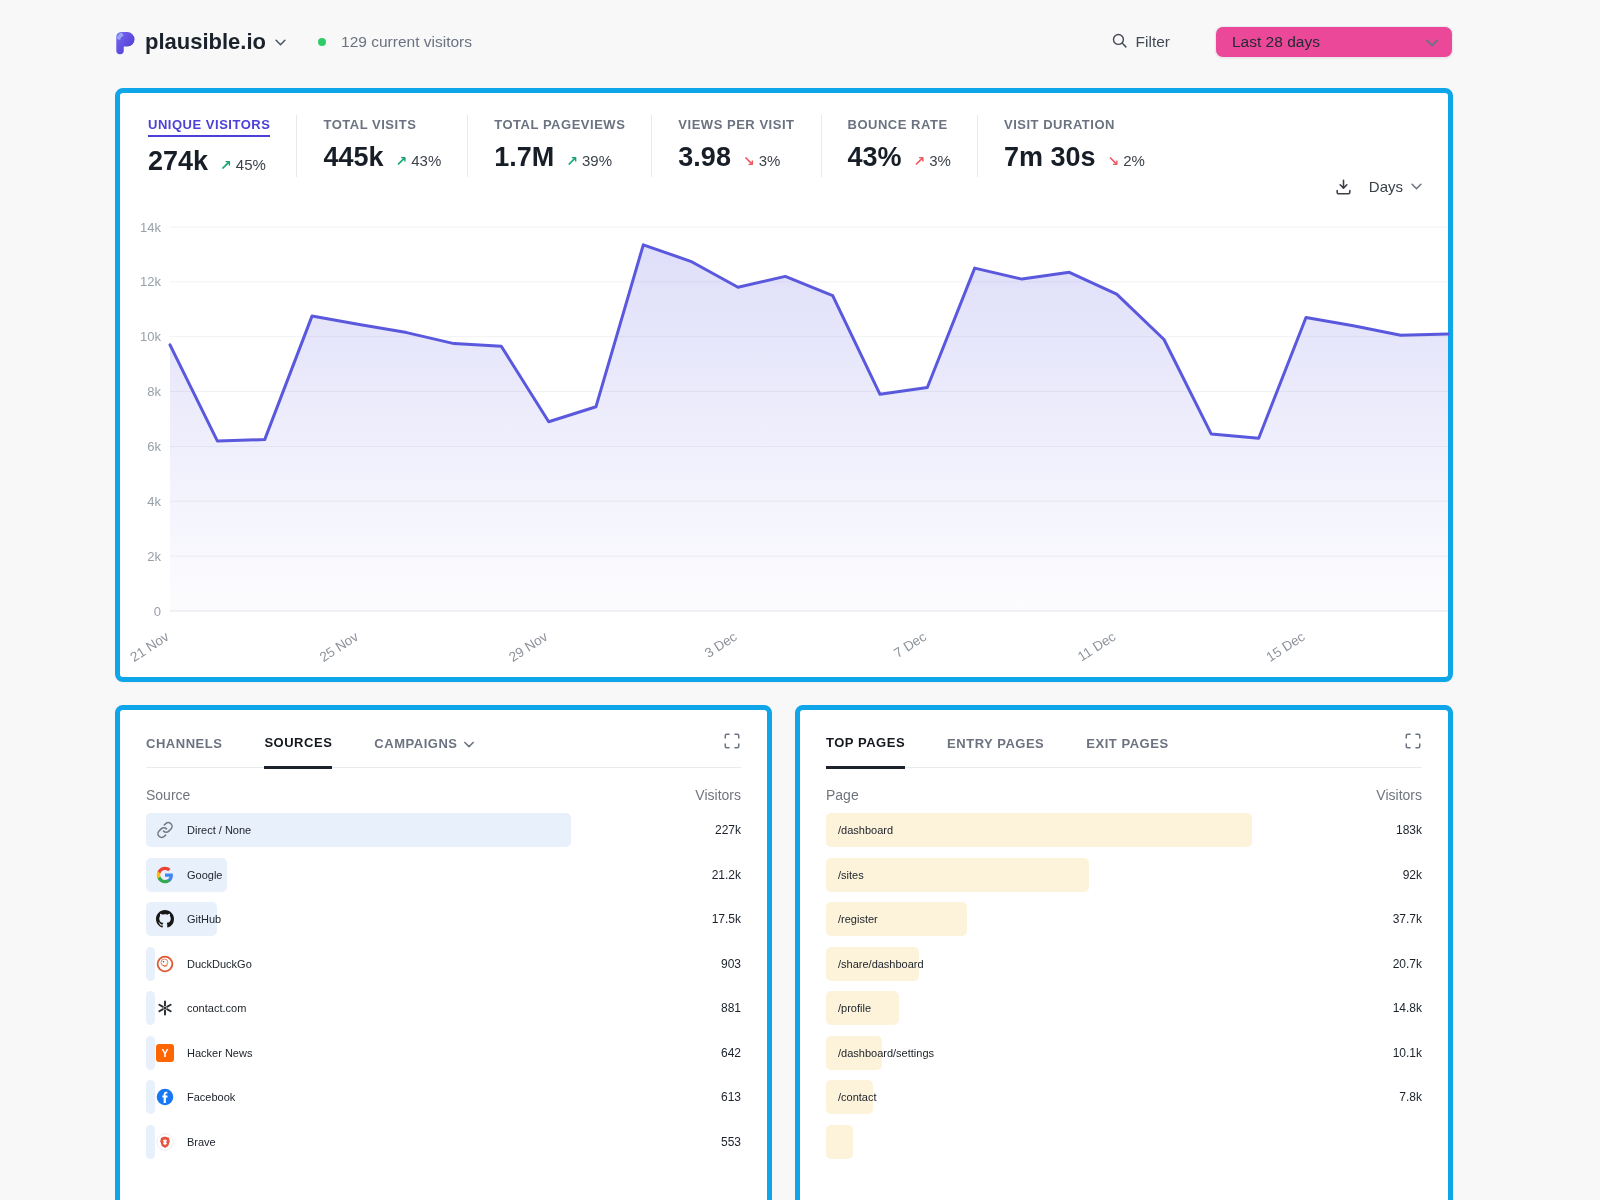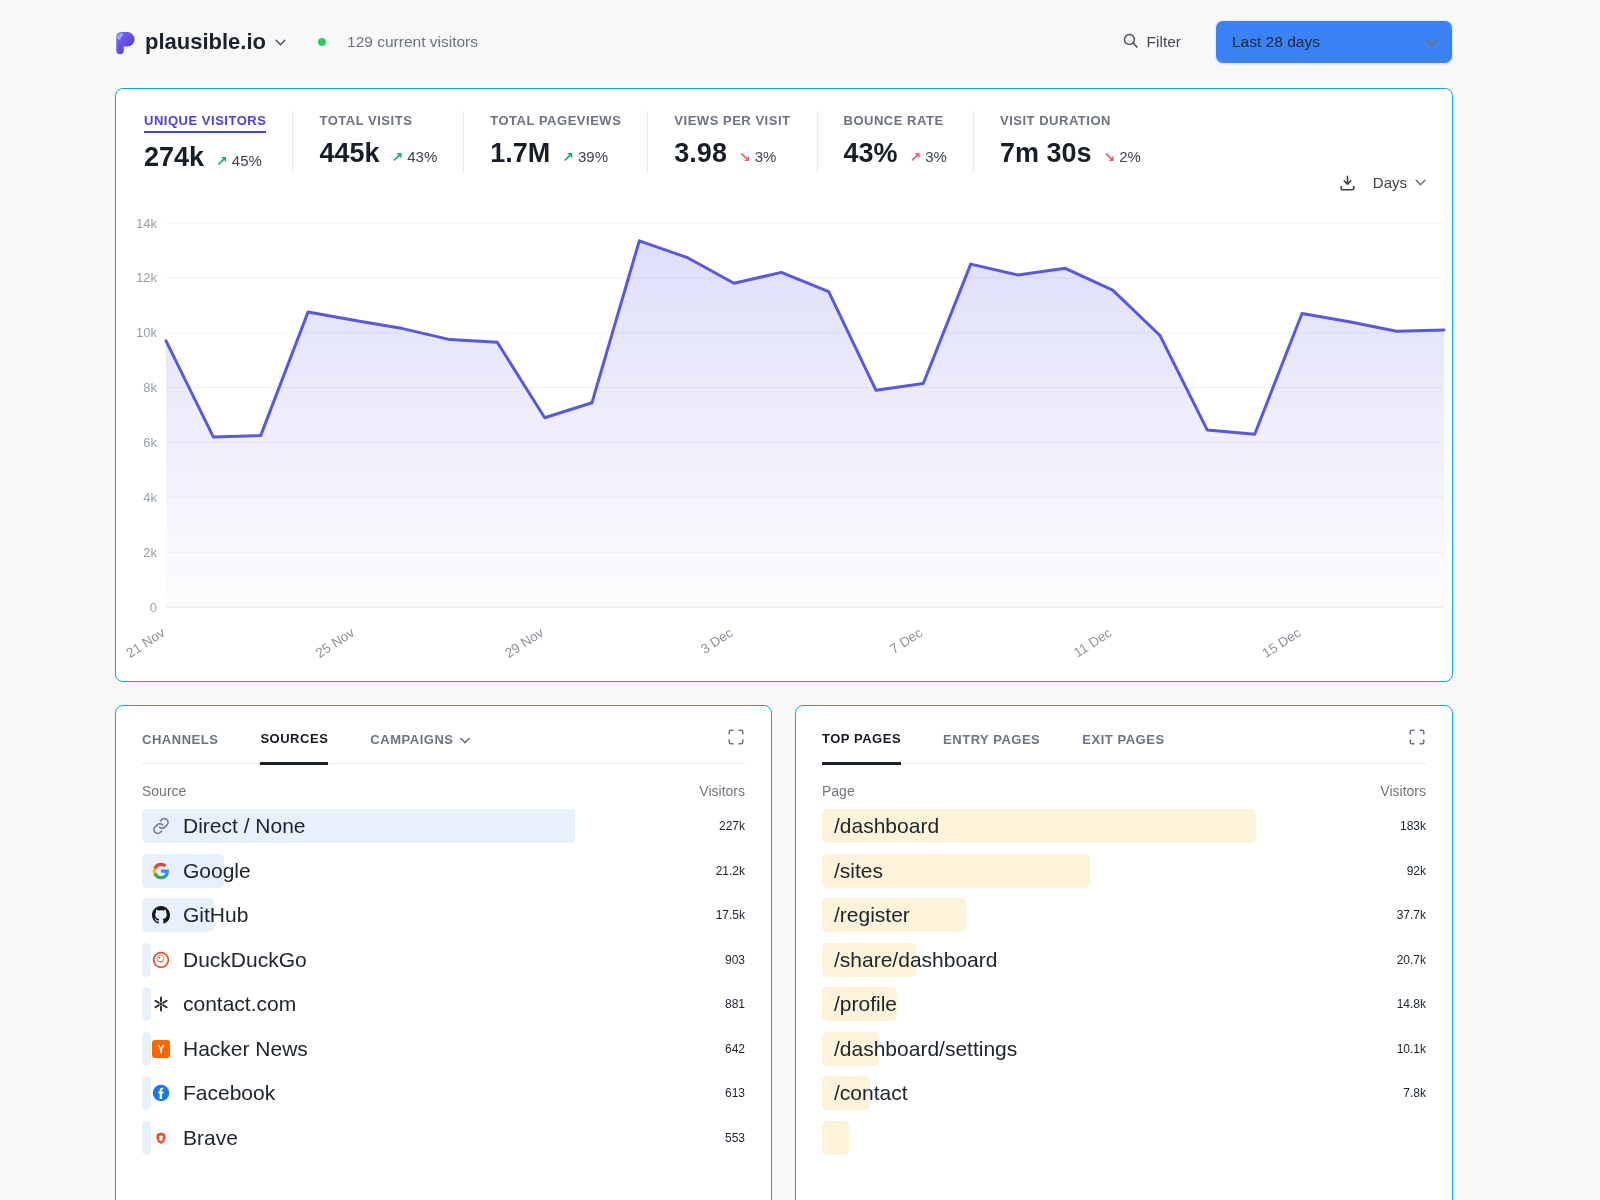--- a/index.html
+++ b/index.html
@@ -4,35 +4,35 @@
 <style>
   * { margin:0; padding:0; box-sizing:border-box; }
   html,body { width:1600px; height:1200px; overflow:hidden; }
   body {
     background:#f8f8f9;
     font-family:"Liberation Sans","DejaVu Sans",sans-serif;
     color:#1b222c;
     position:relative;
   }
   .card {
-    position:absolute; background:#fff; border:1px solid #0ea5e9;
+    position:absolute; background:#fff; border:5px solid #0ea5e9;
     border-radius:8px; box-shadow:0 1px 2px rgba(0,0,0,.04);
   }
   
   .topbar { position:absolute; left:115px; top:20px; width:1338px; height:44px;
     display:flex; align-items:center; justify-content:space-between; }
   .topbar-left, .topbar-right { display:flex; align-items:center; }
   .site-switch { display:flex; align-items:center; gap:9px; cursor:pointer; }
   .site-name { font-size:22px; font-weight:700; color:#1b222c; }
   .chev { display:inline-flex; }
-  .live { display:flex; align-items:center; gap:21px; margin-left:32px; }
+  .live { display:flex; align-items:center; gap:15px; margin-left:32px; }
   .live-dot { width:8px; height:8px; border-radius:50%; background:#2ecc66; }
   .live-text { font-size:15.5px; color:#6b7280; }
   .filter-btn { display:flex; align-items:center; gap:8px; font-size:15.5px; color:#434a54; cursor:pointer; }
-  .date-picker { margin-left:34px; width:238px; height:44px; background:#3b82f6; border:1px solid #e7e9ec;
+  .date-picker { margin-left:45px; width:238px; height:32px; background:#ec4899; border:1px solid #e7e9ec;
     border-radius:8px; box-shadow:0 1px 2px rgba(0,0,0,.05); display:flex; align-items:center;
     justify-content:space-between; padding:0 14px 0 16px; cursor:pointer; }
   .date-picker span { font-size:15.5px; font-weight:500; color:#232a33; }
   
   #main-card { left:115px; top:88px; width:1338px; height:594px; }
   .stats-row { display:flex; padding:22px 28px 0 28px; }
   .stat { padding:0 26px; }
   .stat:first-child { padding-left:0; }
   .stat + .stat { border-left:1px solid #e7e9ec; }
   .stat-label { font-size:13px; font-weight:700; letter-spacing:.04em; color:#6b7280;
@@ -61,21 +61,21 @@
   .cols-row { margin:19px 26px 5px; display:flex; justify-content:space-between;gap:6px; }
   .col-h { font-size:14px; color:#70757d; }
   .t-body { margin:0 26px; }
   .t-row { position:relative; height:44.5px; display:flex; align-items:center; }
   .t-bar { position:absolute; left:0; top:5px; height:34px; border-radius:5px; }
   .sources .t-bar { background:#e7f0fb; }
   .pages .t-bar { background:#fdf3da; }
   .t-left { position:relative; display:flex; align-items:center; gap:13px; padding-left:10px; z-index:1; }
   .pages .t-left { padding-left:12px; }
   .t-icon { display:inline-flex; width:18px; height:18px; align-items:center; justify-content:center; }
-  .t-label { font-size:21px; color:#20262e; }
+  .t-label { font-size:11px; color:#20262e; }
   .t-val { position:absolute; right:0; z-index:1; font-size:12px; color:#1b222c; }
 </style>
 </head>
 <body>
 
 <div class="topbar">
   <div class="topbar-left">
     <div class="site-switch">
       <span class="t-icon" style="width:21px;height:25px">
         <svg width="21" height="25" viewBox="0 0 26 30">

